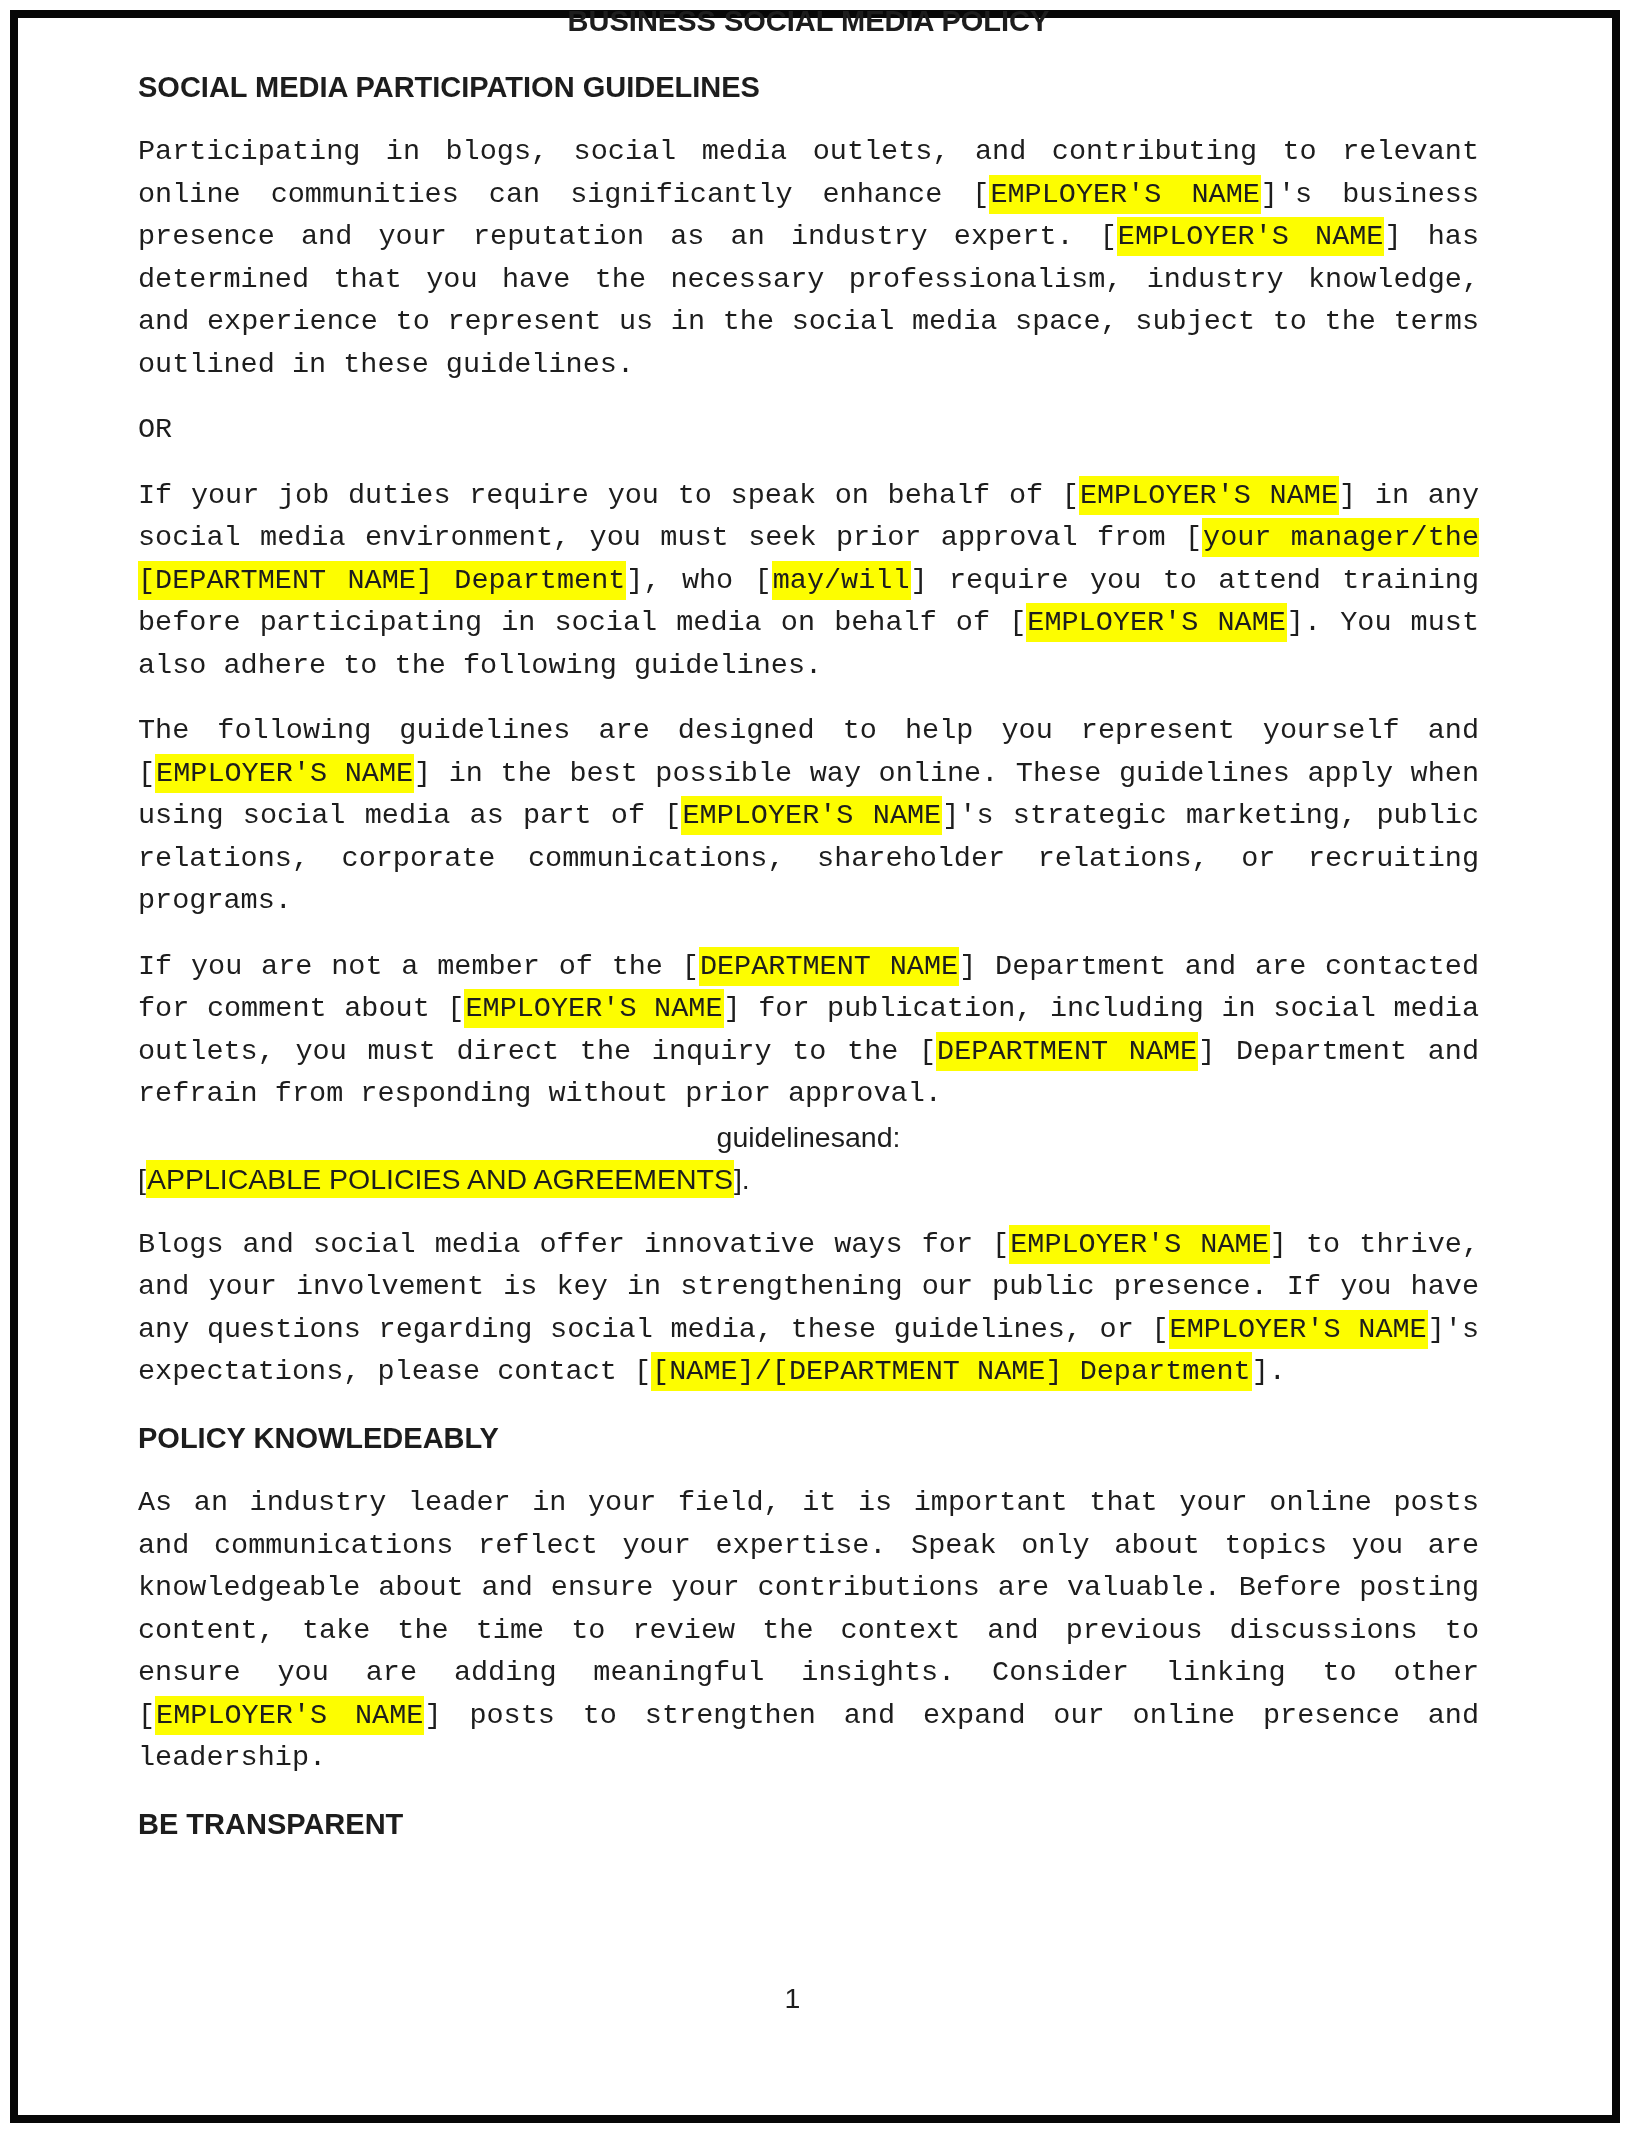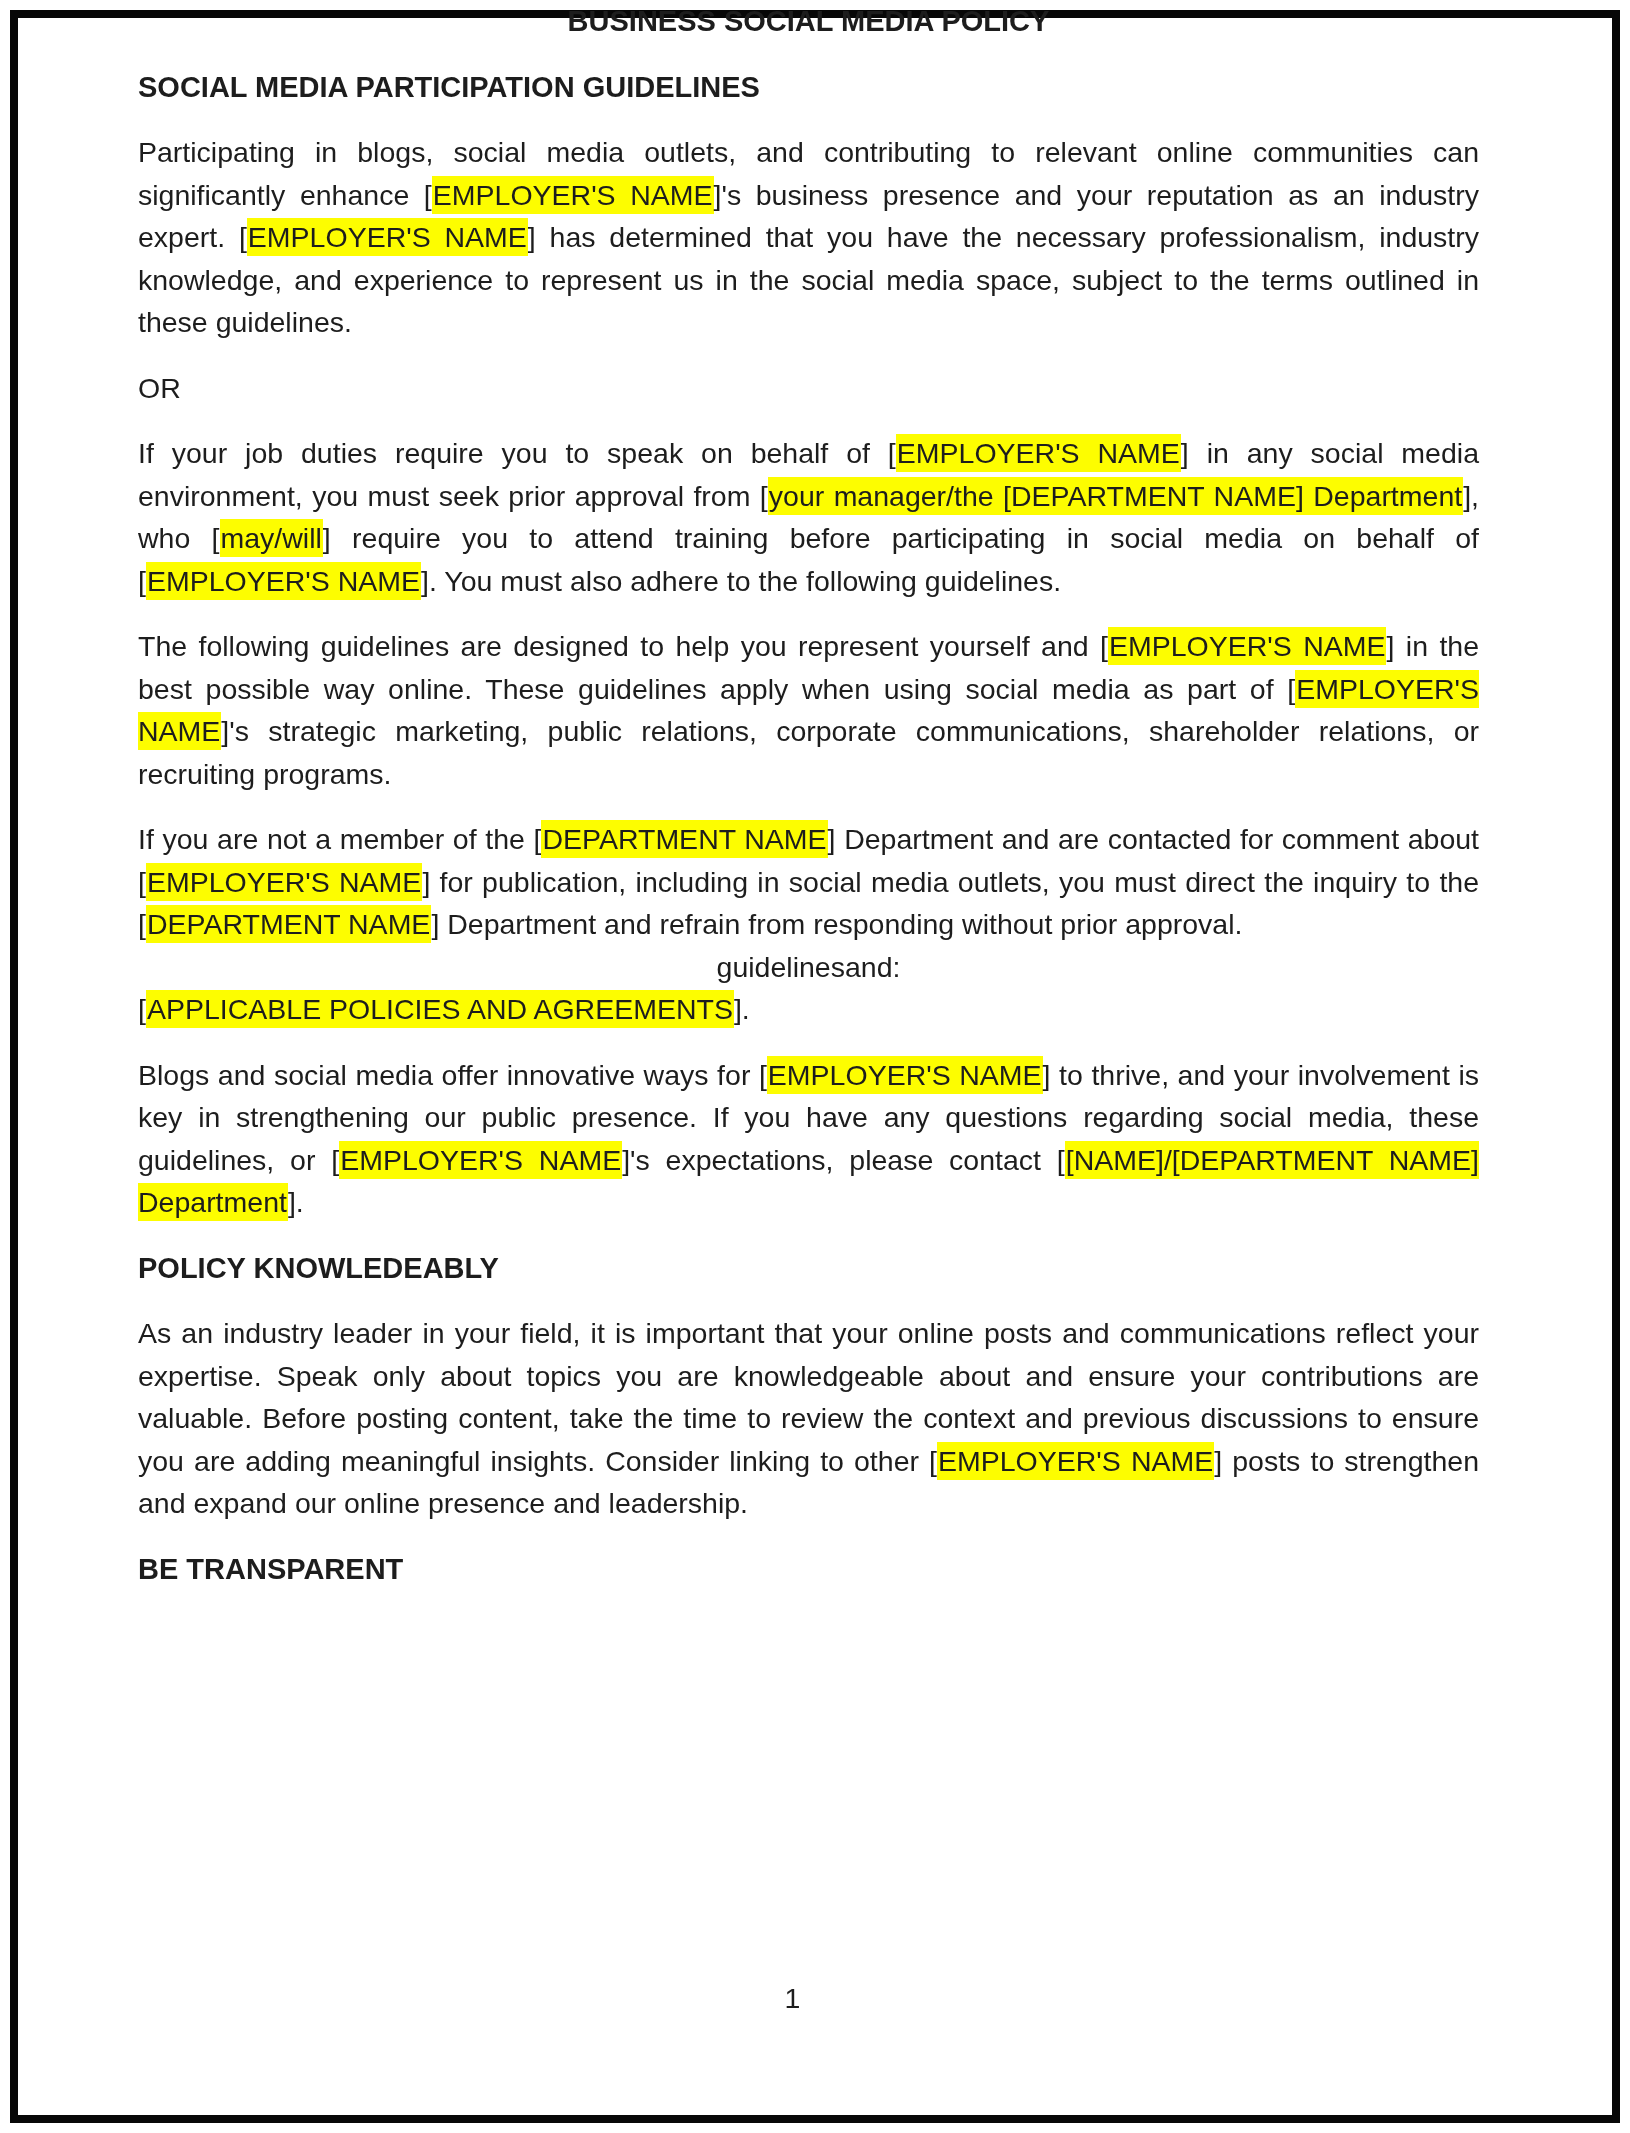--- a/index.html
+++ b/index.html
@@ -33,20 +33,21 @@
     font-size: 29px;
   }
   .heading {
     font-weight: bold;
     font-size: 29px;
     margin-top: 23px;
   }
   .para {
     text-align: justify;
     margin-top: 23px;
+    font-family: Liberation Mono, monospace;
   }
   .para-cont {
     text-align: justify;
     margin-top: 0;
   }
   .split-line {
     display: flex;
     justify-content: center;
     margin-top: 0;
   }

